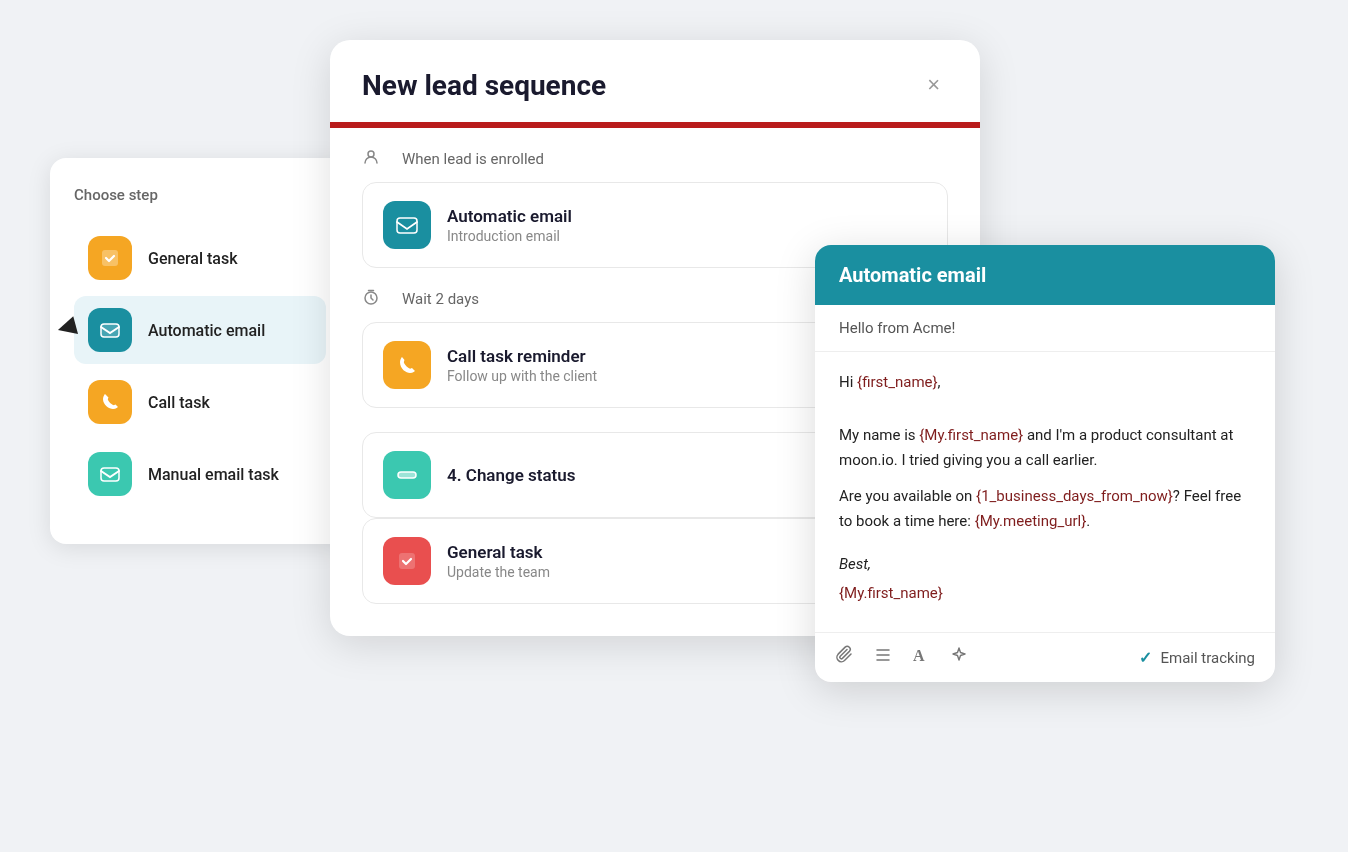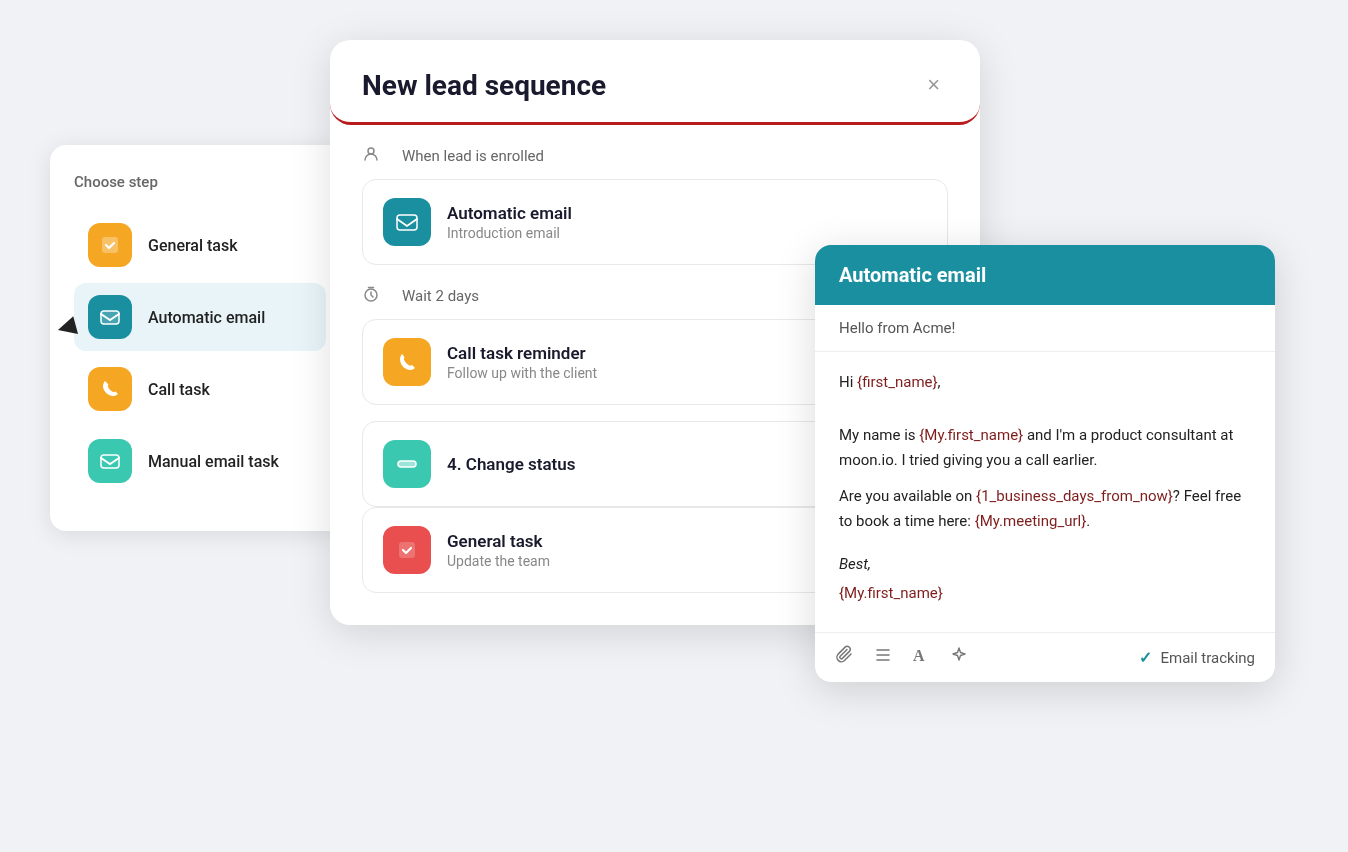--- a/index.html
+++ b/index.html
@@ -9,21 +9,21 @@
       width: 1348px;
       height: 852px;
       overflow: hidden;
       position: relative;
     }
 
     
     .choose-step-panel {
       position: absolute;
       left: 50px;
-      top: 145px;
+      top: 158px;
       background: #fff;
       border-radius: 16px;
       padding: 28px 24px 32px 24px;
       width: 300px;
       box-shadow: 0 4px 24px rgba(0,0,0,0.10);
       z-index: 1;
     }
     .choose-step-title {
       font-size: 15px;
       color: #666;
@@ -84,22 +84,21 @@
       width: 650px;
       box-shadow: 0 8px 40px rgba(0,0,0,0.13);
       z-index: 2;
       overflow: hidden;
     }
     .dialog-header {
       display: flex;
       align-items: center;
       justify-content: space-between;
       padding: 28px 32px 20px 32px;
-      border-bottom: 3px solid #b91c1c;
-      border-radius: 21px;
+      border-bottom: 6px solid #b91c1c;
     }
     .dialog-title {
       font-size: 28px;
       font-weight: 700;
       color: #1a1a2e;
     }
     .close-btn {
       background: none;
       border: none;
       font-size: 22px;
@@ -345,21 +344,21 @@
         <svg width="24" height="24" viewBox="0 0 24 24" fill="none">
             <path d="M7 4C7 4 5 6 5 9C5 16 11 20 15 20C18 20 20 18 20 18L17 15C17 15 15.5 16 14.5 15.5C12.5 14.5 10 12 9 10C8.5 9 9.5 7 9.5 7L7 4Z" fill="white"></path>
           </svg>
       </div>
       <div class="card-content">
         <div class="card-title">Call task reminder</div>
         <div class="card-sub">Follow up with the client</div>
       </div>
     </div>
 
-    <div style="margin-top:16px; margin-bottom: 0;">
+    <div style="margin-top:24px; margin-bottom: 0;">
       <div class="change-status-card">
         <div class="change-status-icon">
           <svg width="24" height="24" viewBox="0 0 24 24" fill="none">
               <rect x="3" y="9" width="18" height="6" rx="3" fill="white" fill-opacity="0.5"></rect>
               <rect x="3" y="9" width="18" height="6" rx="3" stroke="white" stroke-width="1.5"></rect>
             </svg>
         </div>
         <div class="card-content">
           <div class="card-title">4. Change status</div>
         </div>

